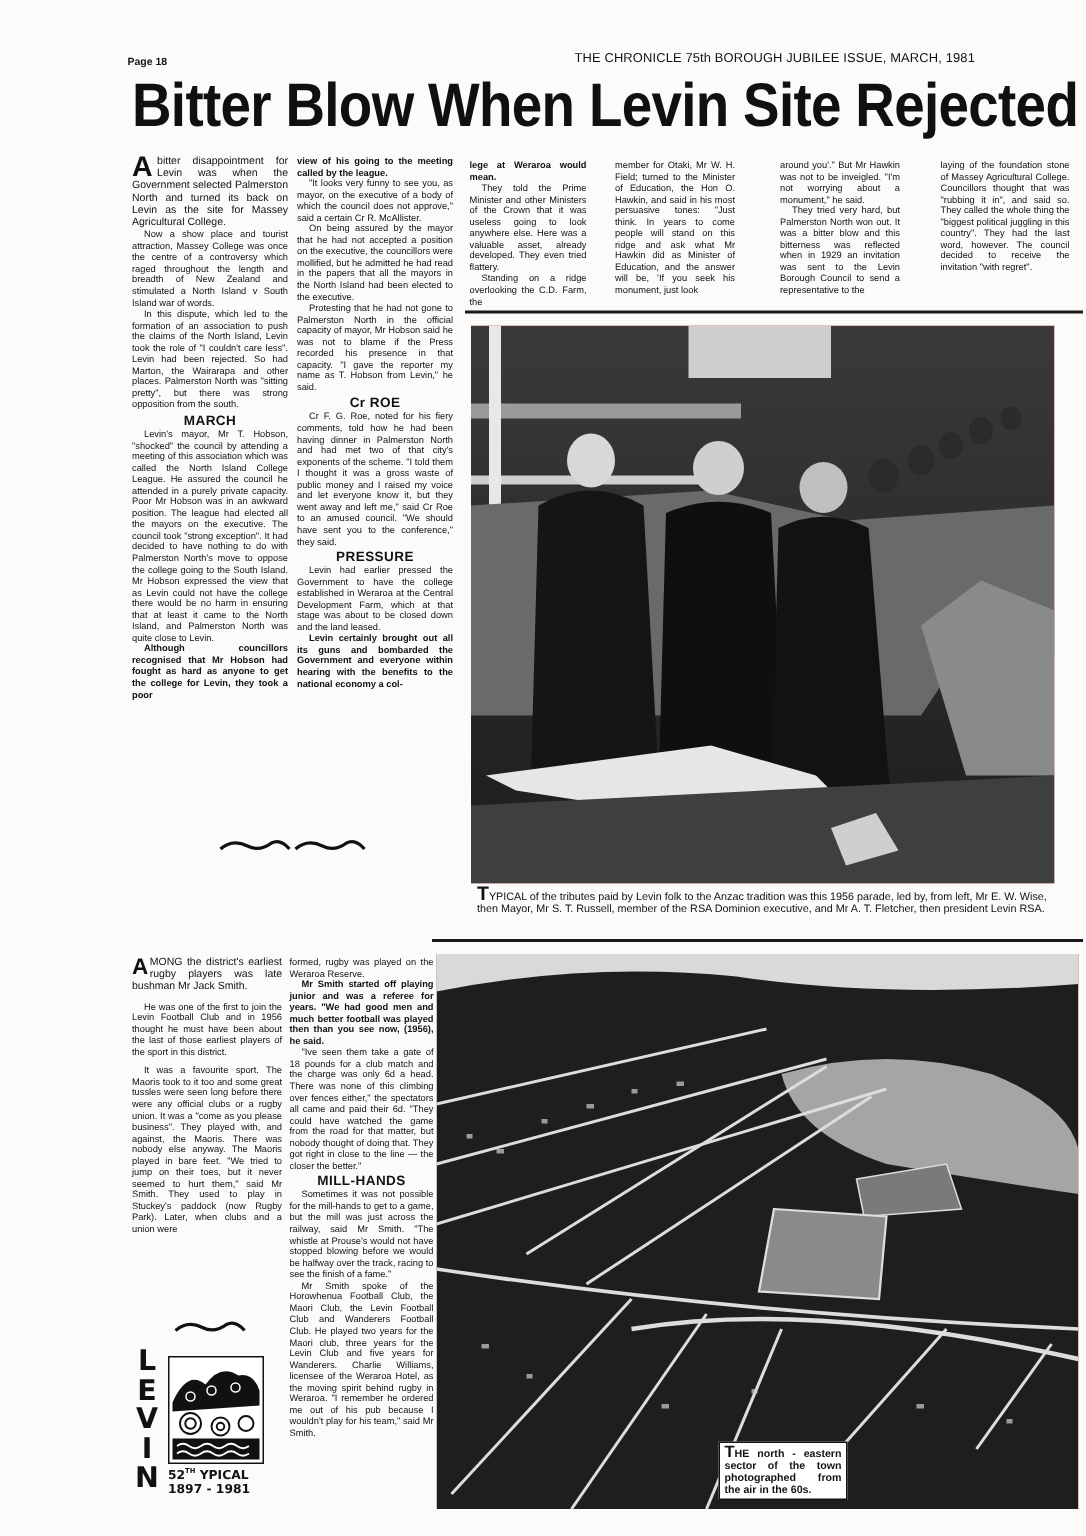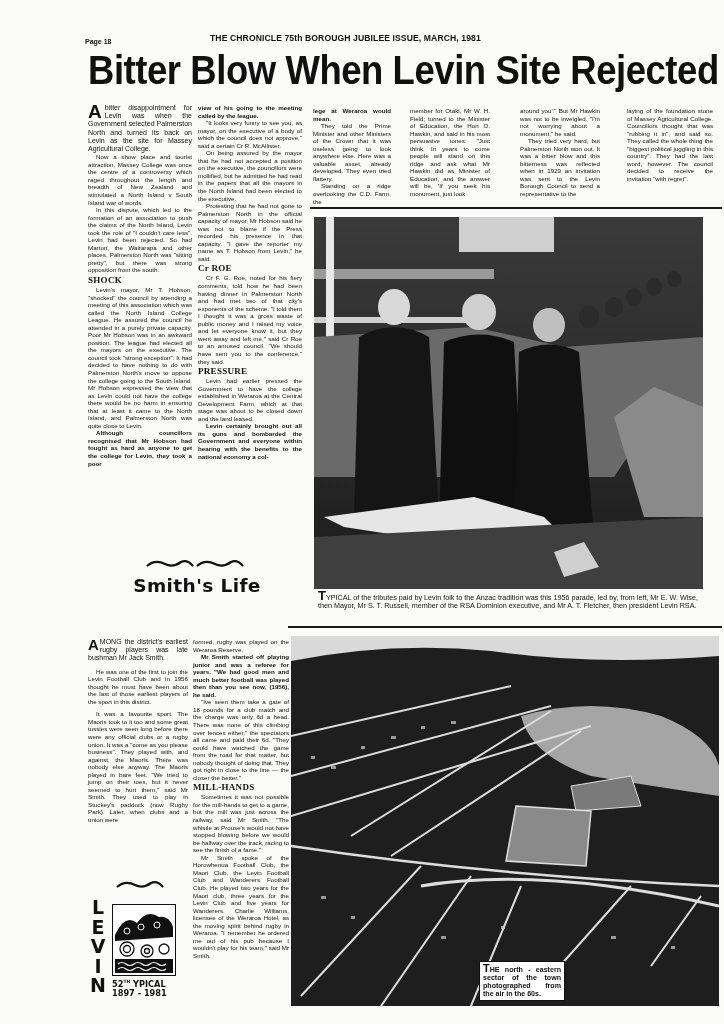--- a/index.html
+++ b/index.html
@@ -1,25 +1,25 @@
 <!DOCTYPE html>
 <html><head>
 <meta charset="utf-8">
 <style>
   html, body { margin: 0; padding: 0; }
   body { width: 724px; height: 1024px; background: #fbfbf9; position: relative; overflow: hidden; color: #111; font-family: "Liberation Sans", sans-serif; }
   .abs { position: absolute; }
   .pageno { left: 85px; top: 38px; font-size: 7px; font-weight: bold; }
-  .masthead { left: 210px; top: 33px; width: 440px; text-align: left; font-size: 8.6px; letter-spacing: 0.1px; font-weight: bold; }
+  .masthead { left: 210px; top: 33px; width: 440px; text-align: right; font-size: 8.6px; letter-spacing: 0.1px; }
   .headline { left: 88px; top: 45px; width: 620px; font-family: "Liberation Sans", sans-serif; font-weight: bold; font-size: 41px; line-height: 50px; letter-spacing: -0.5px; transform: scaleX(0.89); transform-origin: left top; white-space: nowrap; color: #101010; }
   .col { position: absolute; font-size: 6.2px; line-height: 7.55px; text-align: justify; }
   .col p { margin: 0; text-indent: 8px; }
   .col p.first { text-indent: 0; }
   .col .bold { font-weight: bold; }
-  .col h4 { margin: 1px 0 1px; text-align: left; font-size: 9px; line-height: 10px; font-weight: bold; letter-spacing: 0.3px; font-family: Liberation Serif, serif; }
+  .col h4 { margin: 1px 0 1px; text-align: center; font-size: 9px; line-height: 10px; font-weight: bold; letter-spacing: 0.3px; }
   .dropcap { font-size: 19px; line-height: 14px; font-weight: 900; float: left; margin-right: 3px; margin-top: 1px; }
   .dropcap2 { font-size: 15px; line-height: 11px; font-weight: 900; float: left; margin-right: 1px; margin-top: 1px; }
   .rule { position: absolute; background: #1a1a1a; }
   .ornament { position: absolute; height: 10px; }
   .sub-headline { left: 92px; top: 573px; width: 210px; text-align: center; font-family: "DejaVu Sans", sans-serif; font-weight: bold; font-size: 18.5px; line-height: 25px; letter-spacing: 0.4px; }
   .photo { position: absolute; overflow: hidden; background: #fca5a5; }
   .caption { position: absolute; font-size: 7.2px; line-height: 8.2px; }
   .caption .cap { font-size: 13px; font-weight: 900; line-height: 9px; }
   .aerial-caption { position: absolute; background: #fff; border: 1px solid #111; padding: 2px 3px; font-size: 7.1px; line-height: 8px; font-weight: bold; text-align: justify; }
   .logo-letters { position: absolute; left: 86px; top: 898px; width: 24px; font-family: "DejaVu Sans", sans-serif; font-weight: 900; font-size: 19px; line-height: 19.5px; text-align: center; }
@@ -31,21 +31,21 @@
 <body>
 
 <div class="abs pageno">Page 18</div>
 <div class="abs masthead">THE CHRONICLE 75th BOROUGH JUBILEE ISSUE, MARCH, 1981</div>
 <div class="abs headline">Bitter Blow When Levin Site Rejected</div>
 
 <div class="col" style="left:88px; top:104px; width:104px;">
   <p class="first"><span class="dropcap">A</span><span style="font-size:7px; line-height:8.2px;">bitter disappointment for Levin was when the Government selected Palmerston North and turned its back on Levin as the site for Massey Agricultural College.</span></p>
   <p>Now a show place and tourist attraction, Massey College was once the centre of a controversy which raged throughout the length and breadth of New Zealand and stimulated a North Island v South Island war of words.</p>
   <p>In this dispute, which led to the formation of an association to push the claims of the North Island, Levin took the role of "I couldn't care less". Levin had been rejected. So had Marton, the Wairarapa and other places. Palmerston North was "sitting pretty", but there was strong opposition from the south.</p>
-  <h4>SHOCK</h4>
+  <h4>MARCH</h4>
   <p>Levin's mayor, Mr T. Hobson, "shocked" the council by attending a meeting of this association which was called the North Island College League. He assured the council he attended in a purely private capacity. Poor Mr Hobson was in an awkward position. The league had elected all the mayors on the executive. The council took "strong exception". It had decided to have nothing to do with Palmerston North's move to oppose the college going to the South Island. Mr Hobson expressed the view that as Levin could not have the college there would be no harm in ensuring that at least it came to the North Island, and Palmerston North was quite close to Levin.</p>
   <p class="bold">Although councillors recognised that Mr Hobson had fought as hard as anyone to get the college for Levin, they took a poor</p>
 </div>
 
 <div class="col" style="left:198px; top:104px; width:104px;">
   <p class="first bold">view of his going to the meeting called by the league.</p>
   <p>"It looks very funny to see you, as mayor, on the executive of a body of which the council does not approve," said a certain Cr R. McAllister.</p>
   <p>On being assured by the mayor that he had not accepted a position on the executive, the councillors were mollified, but he admitted he had read in the papers that all the mayors in the North Island had been elected to the executive.</p>
   <p>Protesting that he had not gone to Palmerston North in the official capacity of mayor, Mr Hobson said he was not to blame if the Press recorded his presence in that capacity. "I gave the reporter my name as T. Hobson from Levin," he said.</p>
   <h4>Cr ROE</h4>
@@ -108,21 +108,20 @@
 </div>
 <div class="caption" style="left:318px; top:591px; width:395px;">
   <span class="cap">T</span><span>YPICAL of the tributes paid by Levin folk to the Anzac tradition was this 1956 parade, led by, from left, Mr E. W. Wise, then Mayor, Mr S. T. Russell, member of the RSA Dominion executive, and Mr A. T. Fletcher, then president Levin RSA.</span>
 </div>
 <div class="rule" style="left:288px; top:626px; width:434px; height:1.5px;"></div>
 
 <svg class="ornament" style="left:145px; top:559px;" width="100" height="10" viewBox="0 0 100 10">
   <path d="M2 7 Q10 0 20 5 Q28 9 36 3 Q42 0 48 7 M52 7 Q60 0 70 5 Q78 9 86 3 Q92 0 98 7" stroke="#111" stroke-width="2.2" fill="none"></path>
 </svg>
 <div class="abs sub-headline">
-  <div>Smith's Life</div>
 </div>
 
 <div class="col" style="left:88px; top:638px; width:100px;">
   <p class="first"><span class="dropcap2">A</span><span style="font-size:7px; line-height:8.2px;">MONG the district's earliest rugby players was late bushman Mr Jack Smith.</span></p>
   <p style="margin-top:5px;">He was one of the first to join the Levin Football Club and in 1956 thought he must have been about the last of those earliest players of the sport in this district.</p>
   <p style="margin-top:5px;">It was a favourite sport. The Maoris took to it too and some great tussles were seen long before there were any official clubs or a rugby union. It was a "come as you please business". They played with, and against, the Maoris. There was nobody else anyway. The Maoris played in bare feet. "We tried to jump on their toes, but it never seemed to hurt them," said Mr Smith. They used to play in Stuckey's paddock (now Rugby Park). Later, when clubs and a union were</p>
 </div>
 <div class="col" style="left:193px; top:638px; width:96px;">
   <p class="first">formed, rugby was played on the Weraroa Reserve.</p>
   <p class="bold">Mr Smith started off playing junior and was a referee for years. "We had good men and much better football was played then than you see now, (1956), he said.</p>

